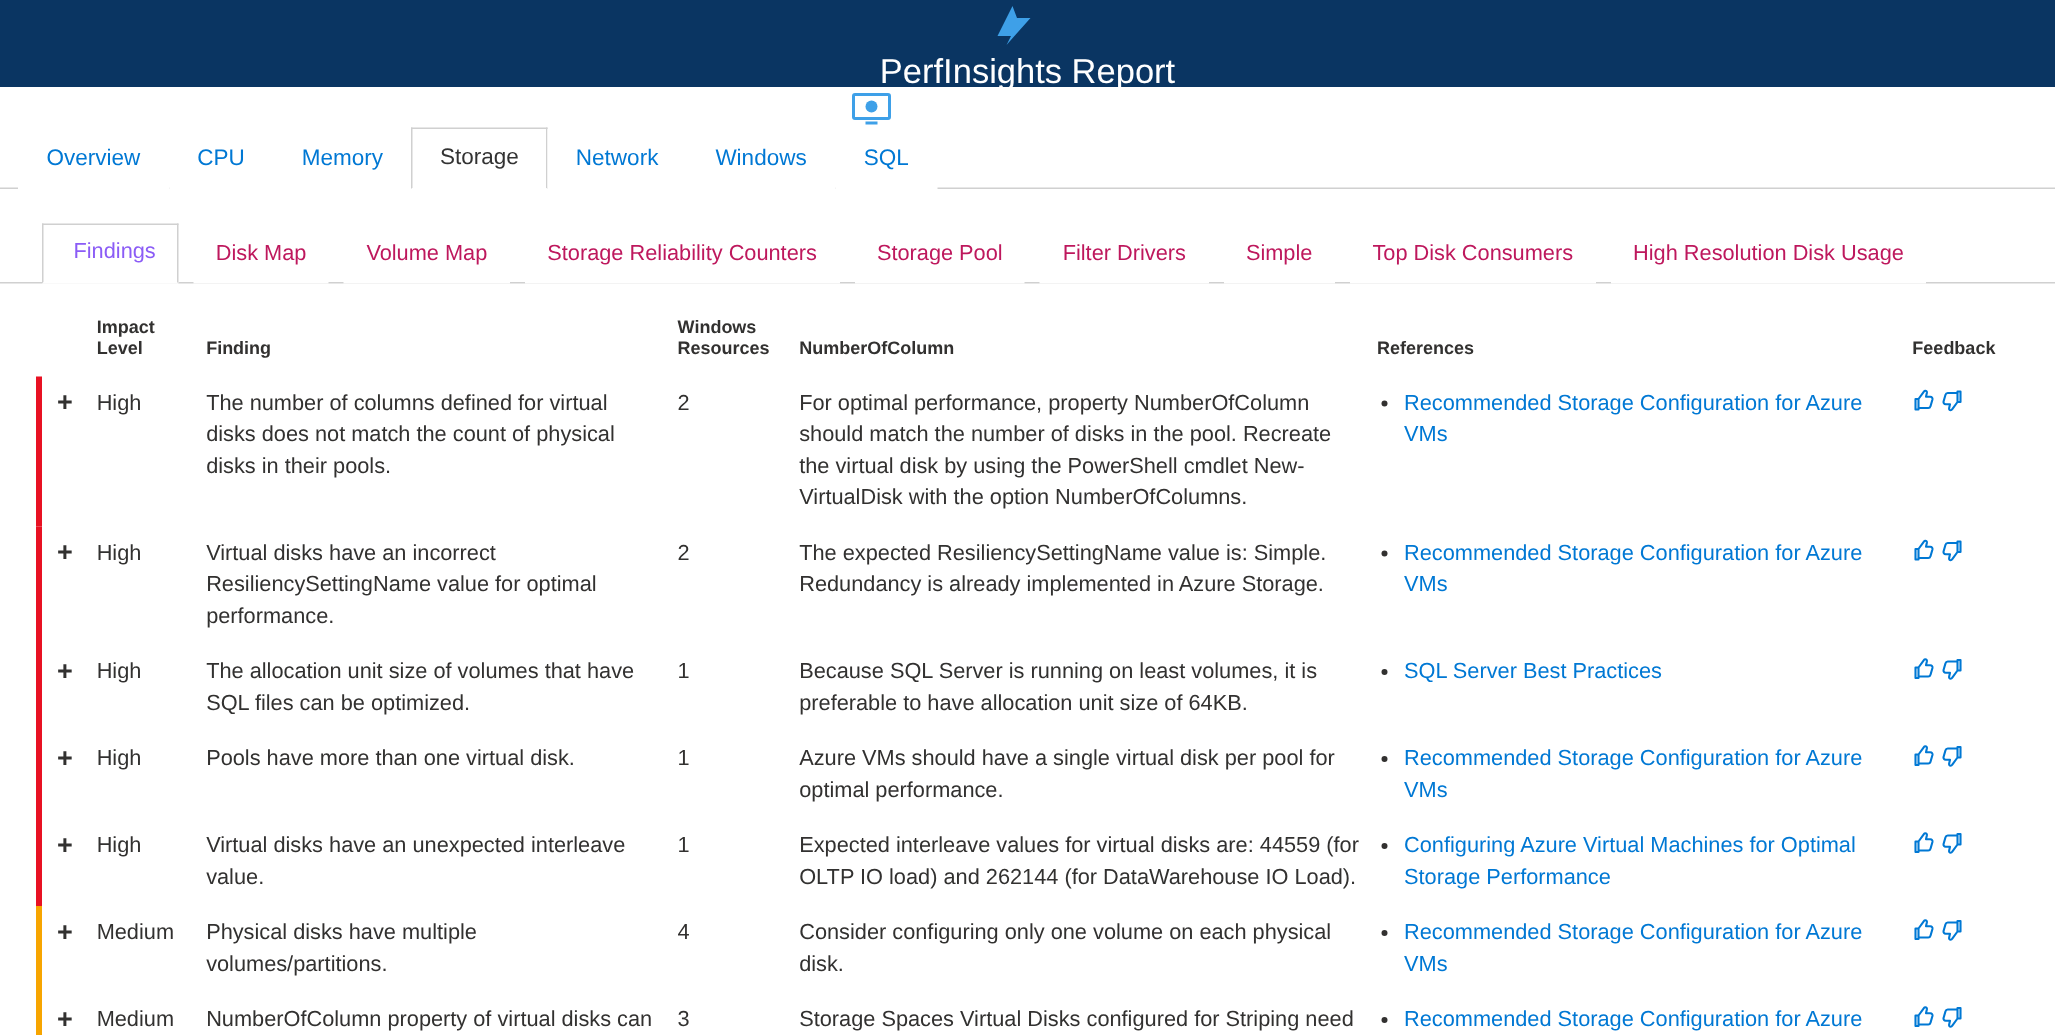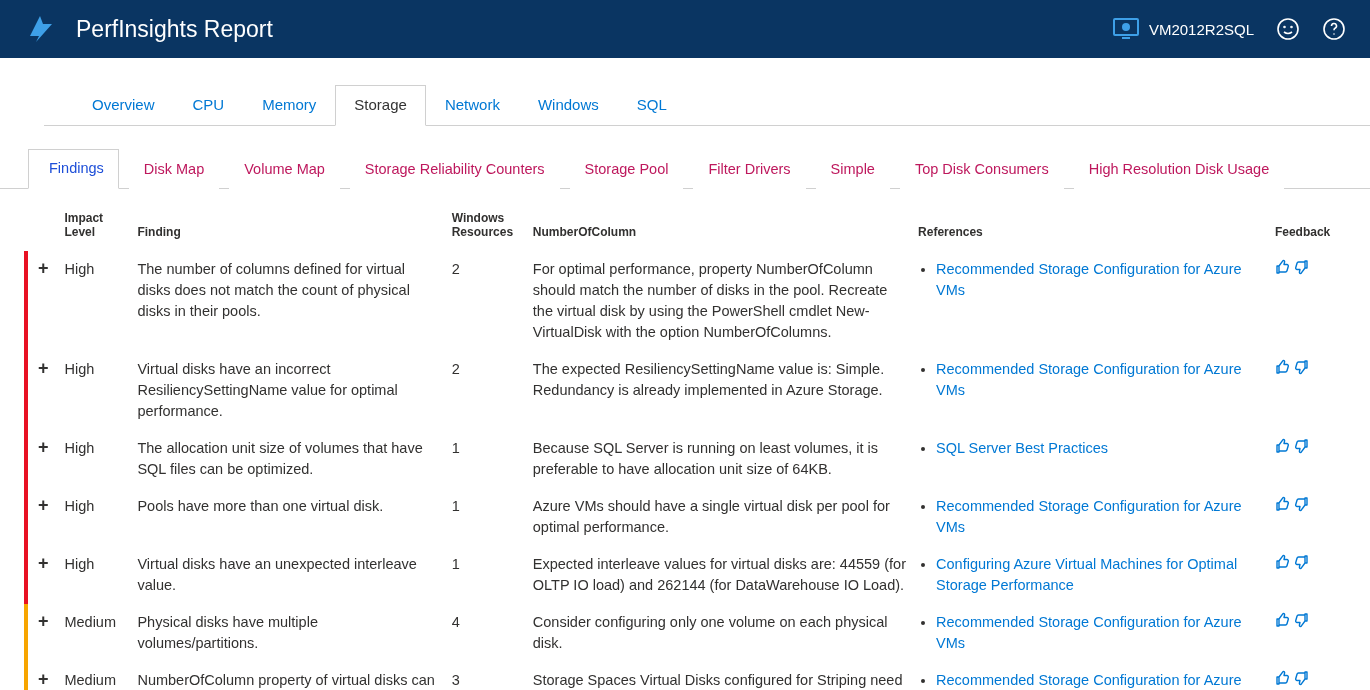--- a/index.html
+++ b/index.html
@@ -1,36 +1,36 @@
 <!DOCTYPE html>
 <html><head>
 <meta charset="utf-8">
 <style>
   * { box-sizing: border-box; margin: 0; padding: 0; }
   body { font-family: "Segoe UI", Arial, sans-serif; font-size: 14px; color: #323130; background: #fff; }
 
   
-  .header { background: #0a3562; color: #fff; height: 58px; display: flex; align-items: center; padding: 0 24px; }
+  .header { background: #0a3562; color: #fff; height: 58px; display: flex; align-items: center; padding: 0 24px; flex-direction: column; }
   .logo { width: 34px; height: 34px; margin-right: 18px; display: flex; align-items: center; justify-content: center; }
   .title { font-size: 23px; font-weight: 400; flex: 1; }
   .header-right { display: flex; align-items: center; gap: 22px; }
   .vm-box { display: flex; align-items: center; gap: 10px; }
   .vm-icon-wrap { width: 26px; height: 22px; position: relative; }
   .vm-name { font-size: 15px; }
   .hdr-icon { width: 24px; height: 24px; cursor: pointer; }
 
   
-  .main-tabs { display: flex; align-items: flex-start; padding: 0 29px; margin-top: 26px; border-bottom: 1px solid #d0d0d0; margin-left: 44px; }
+  .main-tabs { display: flex; align-items: center; padding: 0 12px; margin-top: 26px; border-bottom: 1px solid #d0d0d0; }
   .main-tab { padding: 10px 18px 12px; color: #0078d4; cursor: pointer; font-size: 15px; border: 1px solid transparent; border-bottom: none; position: relative; top: 1px; background: #fff; }
   .main-tab.active { color: #333; border-color: #d0d0d0; border-bottom: 1px solid #fff; }
 
   
   .sub-tabs { display: flex; align-items: flex-end; padding: 0 28px; margin-top: 22px; border-bottom: 1px solid #d0d0d0; }
   .sub-tab { padding: 10px 14px 12px; color: #be185d; cursor: pointer; font-size: 14.5px; border: 1px solid transparent; border-bottom: none; position: relative; top: 1px; background: #fff; margin-right: 10px; }
-  .sub-tab.active { color: #1d4ed8; border-color: #d0d0d0; border-bottom: 1px solid #fff; padding-left: 20px; }
+  .sub-tab.active { color: #8b5cf6; border-color: #d0d0d0; border-bottom: 1px solid #fff; padding-left: 20px; }
 
   
   .table-wrap { padding: 14px 24px 30px 24px; }
   table { width: 100%; border-collapse: collapse; table-layout: fixed; }
   th { text-align: left; font-weight: 700; font-size: 12px; padding: 8px 6px 12px; vertical-align: bottom; }
   td { padding: 8px 6px; vertical-align: top; font-size: 14.5px; line-height: 1.45; }
   tbody tr { border-left: 4px solid transparent; }
   tbody tr.high   { border-left-color: #e81123; }
   tbody tr.medium { border-left-color: #f7a500; }
 

